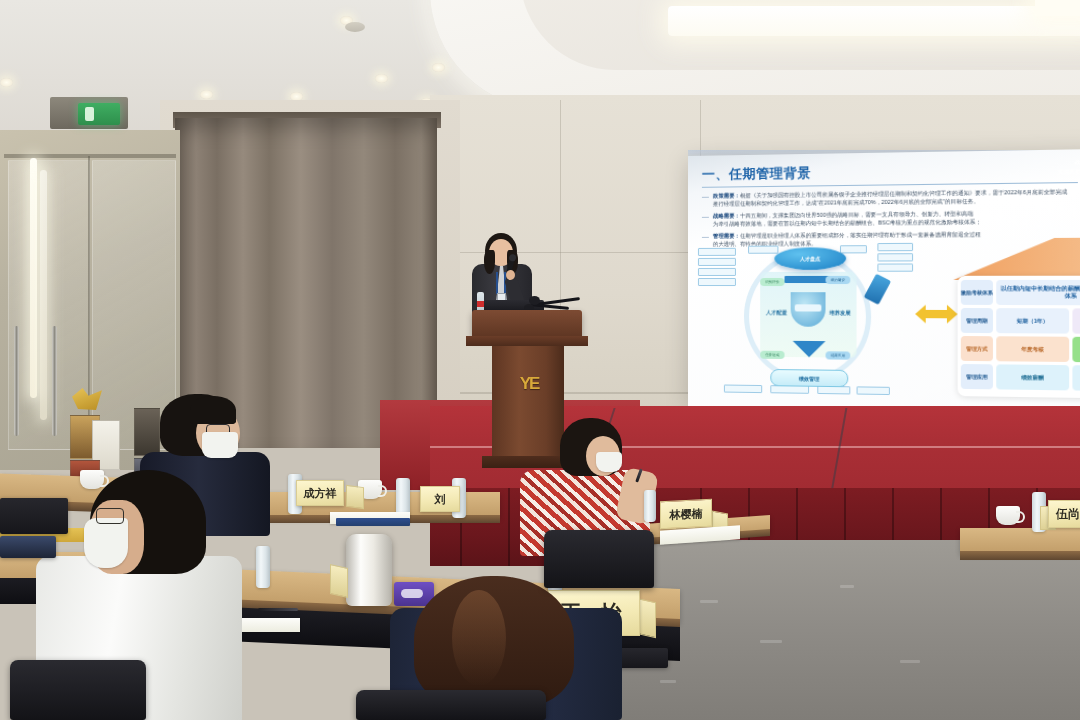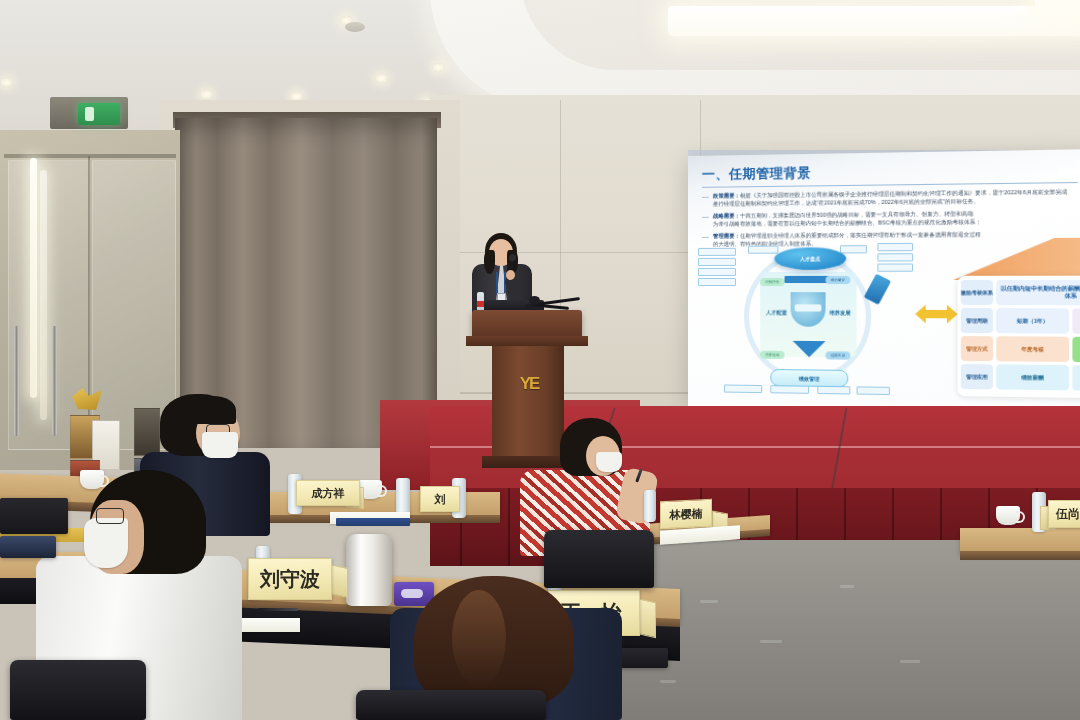--- a/index.html
+++ b/index.html
@@ -490,21 +490,21 @@
   <div class="table" style="left:0px;top:478px;width:262px;height:30px;transform:skewY(2deg)"></div>
   <div class="table-edge" style="left:0px;top:504px;width:262px;height:9px;transform:skewY(2deg)"></div>
 
   <div class="teacup" style="left:80px;top:470px"></div>
   <div class="bottle" style="left:288px;top:474px"></div>
   <div class="bottle" style="left:396px;top:478px"></div>
   <div class="bottle" style="left:452px;top:478px"></div>
   <div class="teacup" style="left:358px;top:480px"></div>
 
   <div class="plate-wing" style="left:346px;top:486px;width:18px;height:22px;transform:skewY(8deg)"></div>
-  <div class="plate" style="left:296px;top:480px;width:64px;height:26px;font-size:11px">
+  <div class="plate" style="left:296px;top:480px;width:48px;height:26px;font-size:11px">
     <span>成方祥</span>
   </div>
   <div class="plate" style="left:420px;top:486px;width:40px;height:26px;font-size:11px">
     <span>刘</span>
   </div>
   <div class="paper" style="left:330px;top:512px;width:80px;height:12px"></div>
   <div class="folder" style="left:336px;top:518px;width:74px;height:8px"></div>
 
   <div class="person">
     <div class="torso" style="left:140px;top:452px;width:130px;height:84px;background:linear-gradient(90deg,#171a28,#262b3d 45%,#141722)"></div>
@@ -550,23 +550,20 @@
 
   <div class="bottle" style="left:256px;top:546px;height:42px"></div>
   <div class="thermos" style="left:346px;top:534px"></div>
   <div class="tissue" style="left:394px;top:582px"></div>
   <div class="bottle" style="left:548px;top:556px;height:40px"></div>
   <div class="laptop" style="left:596px;top:648px;width:72px;height:20px"></div>
   <div class="pen" style="left:258px;top:608px;width:40px"></div>
   <div class="paper" style="left:210px;top:618px;width:90px;height:14px"></div>
 
   <div class="plate-wing" style="left:330px;top:566px;width:18px;height:30px;transform:skewY(12deg)"></div>
-  <div class="plate" style="left:248px;top:558px;width:84px;height:42px;font-size:20px">
-    <span>刘守波</span>
-  </div>
 
   <div class="plate-wing" style="left:636px;top:600px;width:20px;height:36px;transform:skewY(12deg)"></div>
   <div class="plate" style="left:548px;top:590px;width:92px;height:46px;font-size:21px;letter-spacing:6px">
     <span>王  怡</span>
   </div>
 
   <div class="person">
     <div class="torso" style="left:36px;top:556px;width:206px;height:168px;
                 background:linear-gradient(100deg,#e8e9e6 0%,#fbfbfa 38%,#e4e5e1 70%,#cfd0cb 100%)"></div>
     <div class="hair" style="left:90px;top:470px;width:116px;height:104px;background:#15110d;

